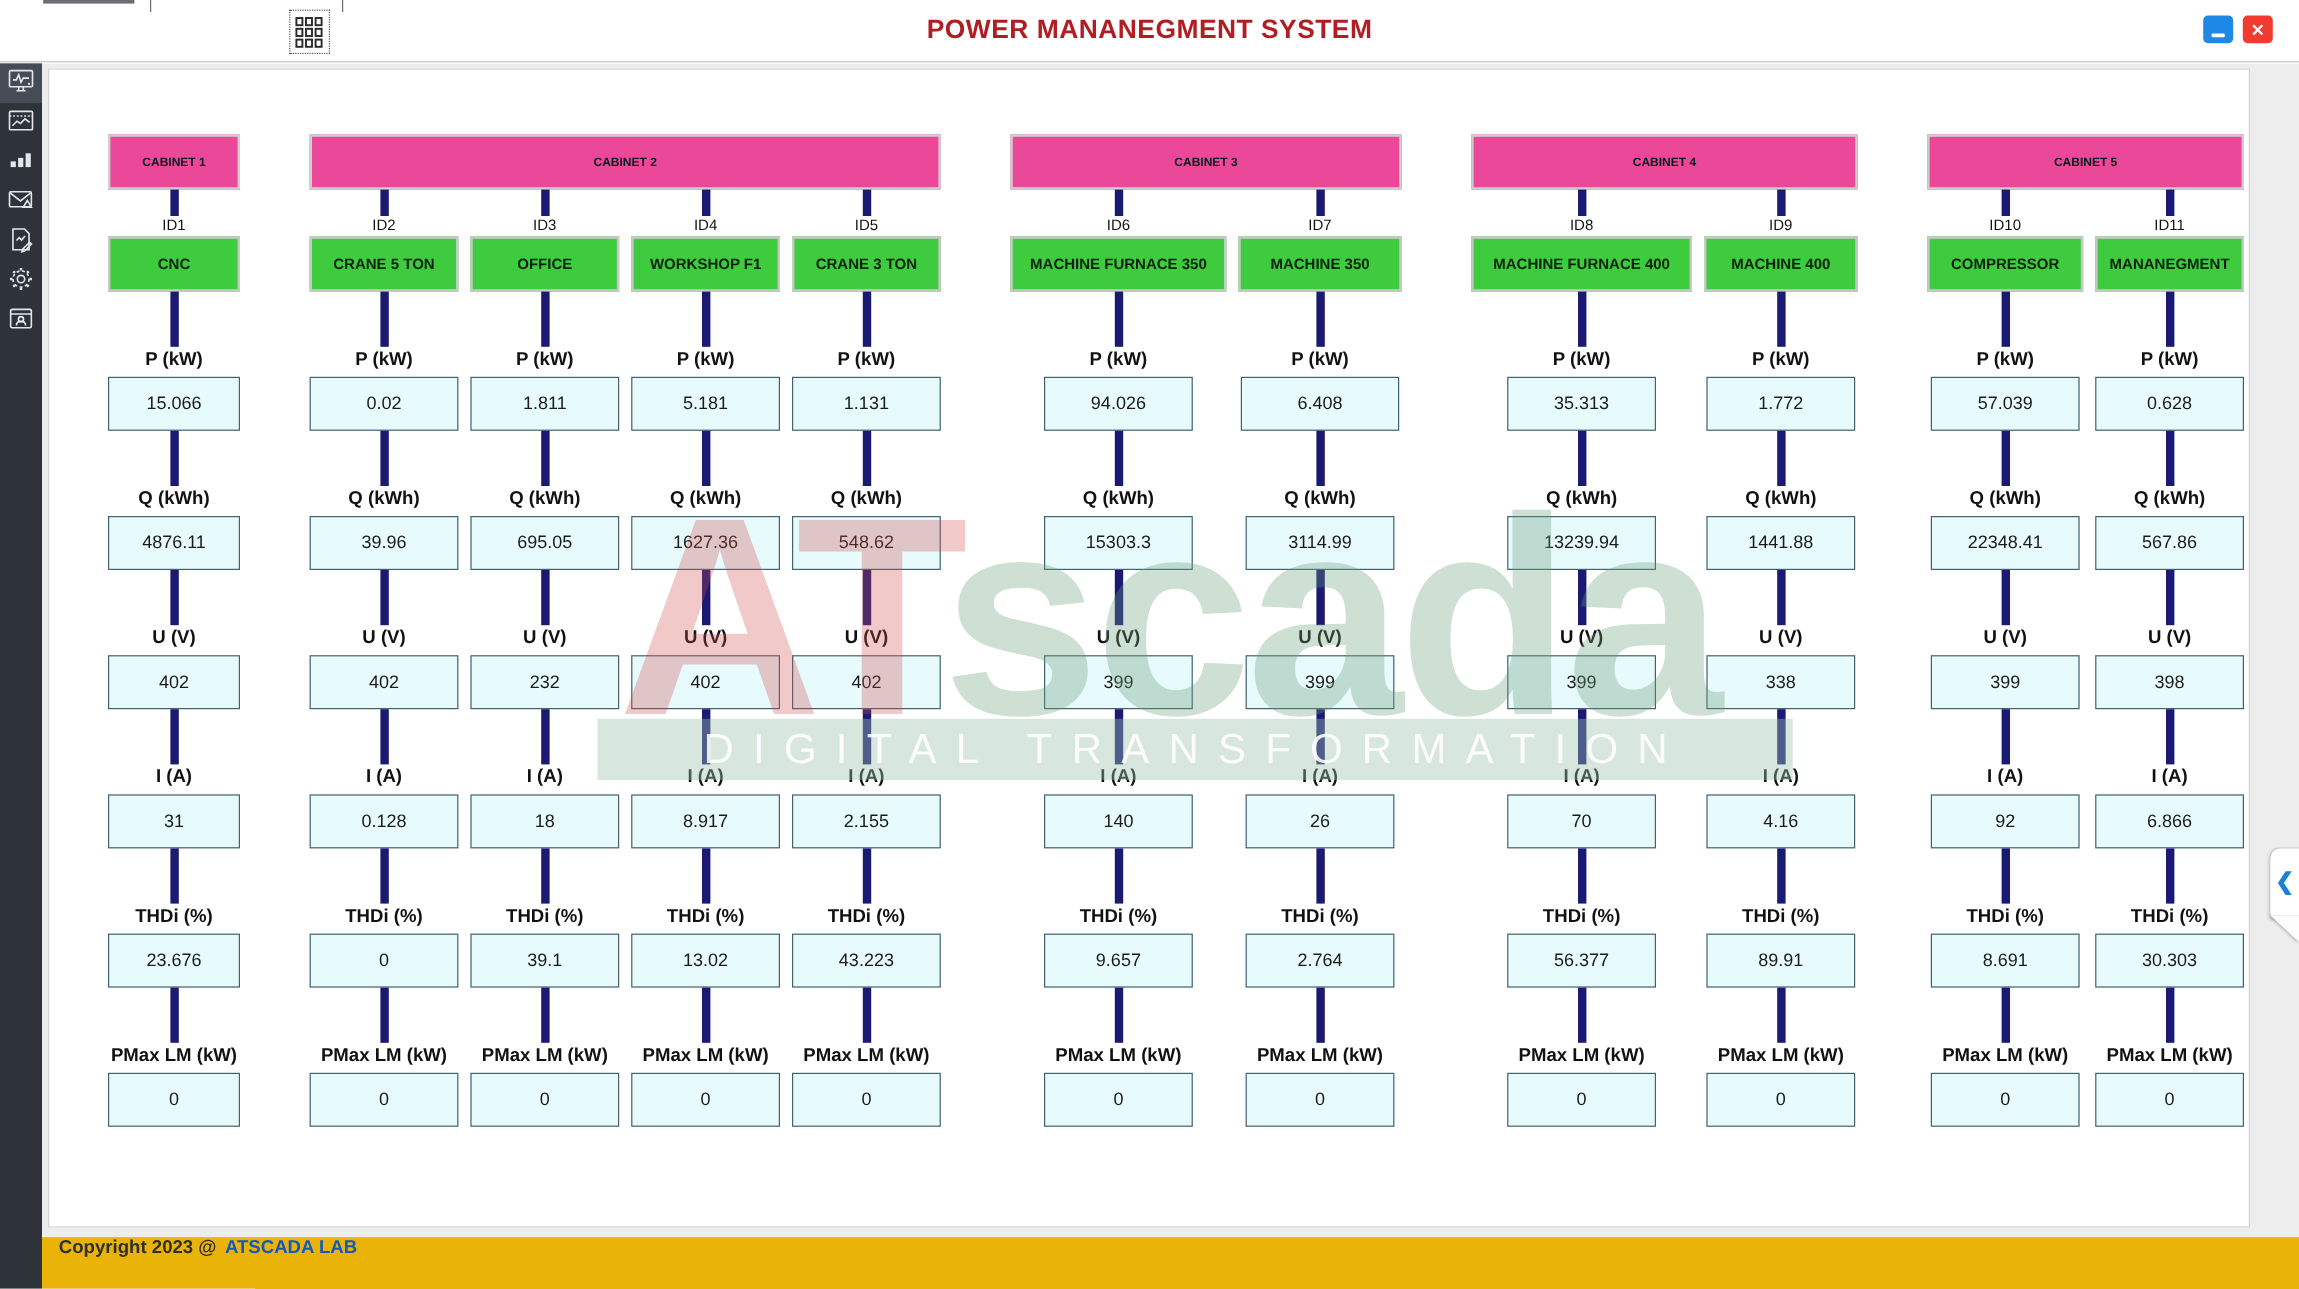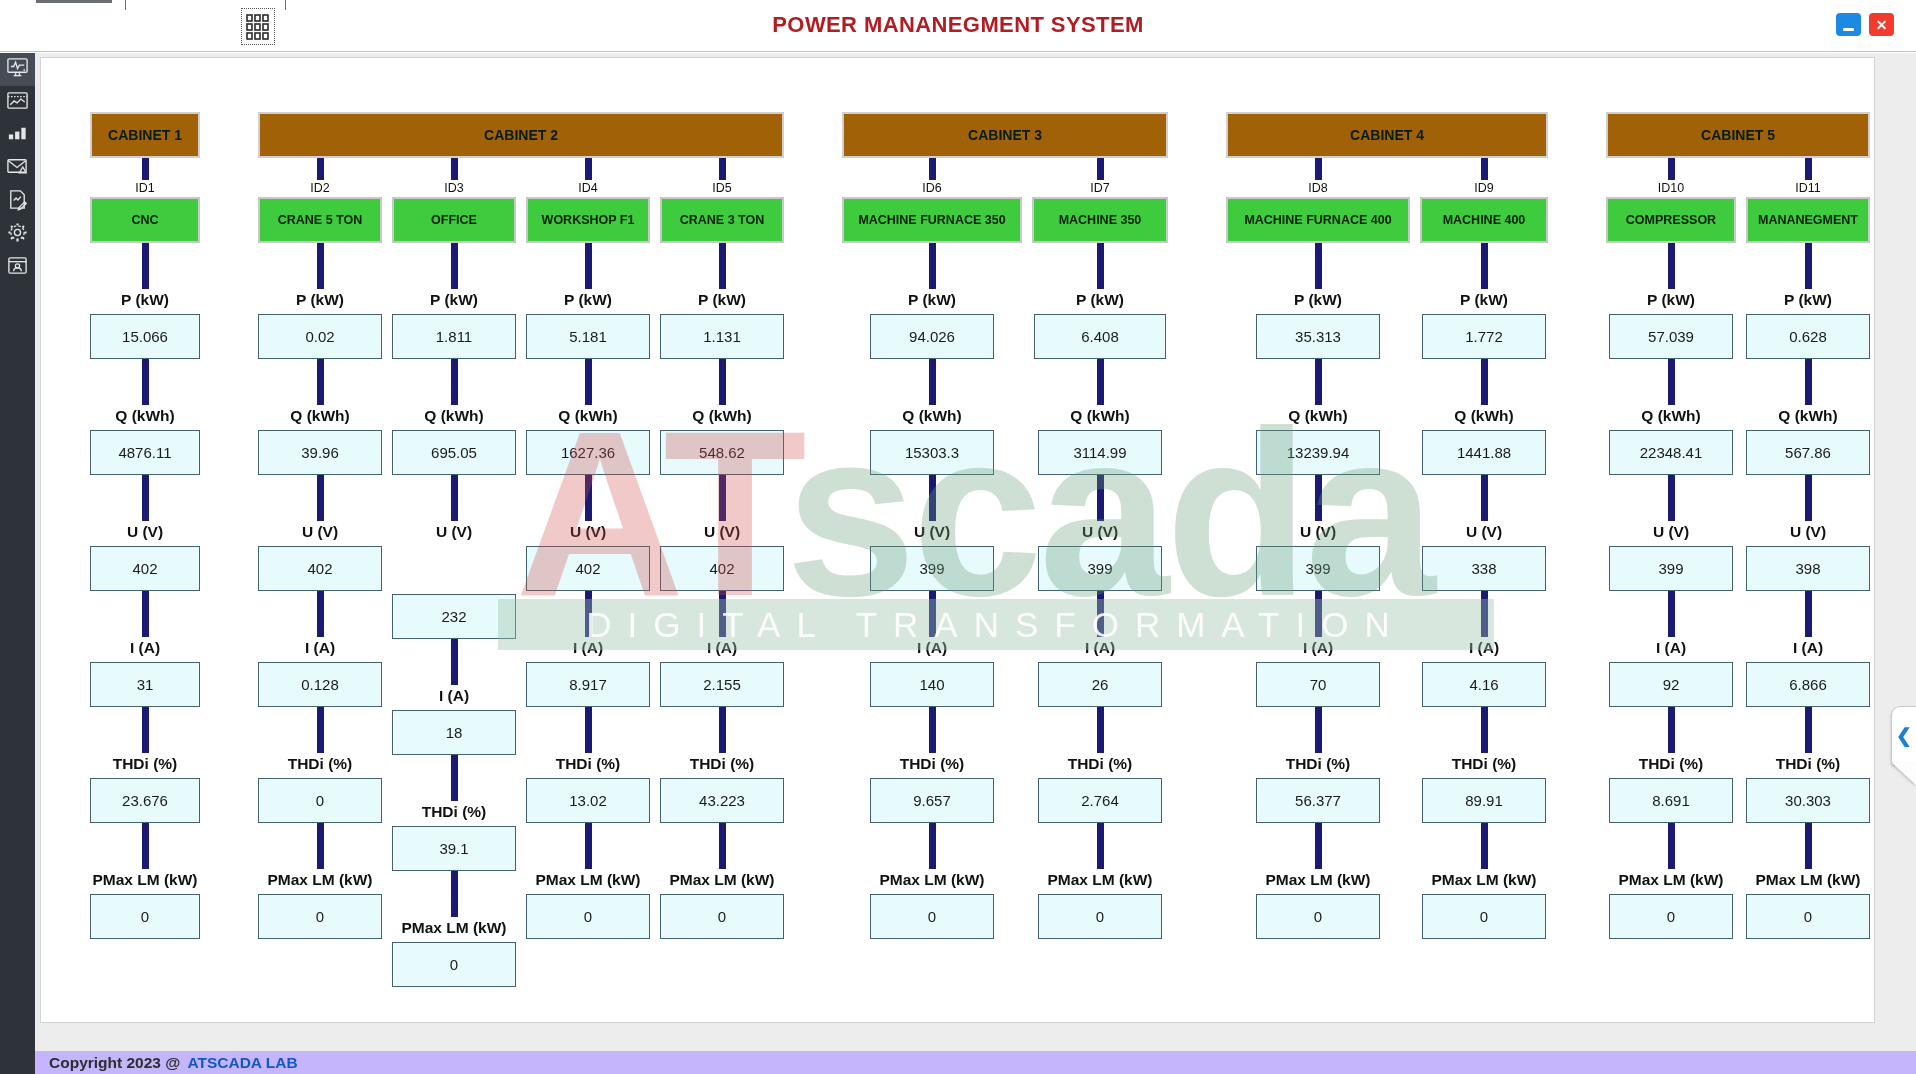--- a/index.html
+++ b/index.html
@@ -25,40 +25,40 @@
   .side-item { width:35px; height:33px; display:flex; align-items:center; justify-content:center; cursor:pointer; }
   .side-item.active { background:#454c55; }
   .side-item svg { stroke:#e3e7ea; fill:none; stroke-width:1.4; }
   .side-item svg .fill { fill:#e3e7ea; stroke:none; }
 
   
   .main-bg { position:absolute; left:35px; top:53px; right:0; bottom:0; background:#ededed; }
   .panel { position:absolute; left:40px; top:57px; width:1835px; height:966px; background:#fff; border:1px solid #d4d4d4; z-index:1; }
   .cabinets { position:absolute; left:49px; top:54px; display:flex; gap:58px; align-items:flex-start; }
 
-  .cab-header { height:46px; background:#a16207; border:2px solid #cfcfcf; display:flex; align-items:center; justify-content:center; font-weight:bold; font-size:14px; color:#041c1c; }
+  .cab-header { height:46px; background:#ec4899; border:2px solid #cfcfcf; display:flex; align-items:center; justify-content:center; font-weight:bold; font-size:10px; color:#041c1c; }
   .device-row { display:flex; margin-top:0; justify-content:space-between; }
   .device-col { display:flex; flex-direction:column; align-items:center; }
   .connector { width:7px; background:#1a1a73; }
   .stub { height:22px; }
   .link { height:46px; }
   .id-label { font-size:12.5px; color:#111; height:17px; line-height:17px; }
   .device-box { width:100%; height:46px; background:#3ecb3e; border:2px solid #c8c8c8; display:flex; align-items:center; justify-content:center; font-weight:bold; font-size:12.5px; color:#062006; text-align:center; padding:0 2px; }
   .metric-label { font-weight:bold; font-size:15.5px; color:#111; height:22px; line-height:22px; white-space:nowrap; margin-bottom:3px; }
   .value-box { height:45px; background:#e7fafc; border:1px solid #44616e; display:flex; align-items:center; justify-content:center; font-size:15px; color:#1b1b1b; }
 
   
   .watermark { position:absolute; left:0; top:0; width:1916px; height:1074px; pointer-events:none; z-index:6; }
   .wm-logo { position:absolute; left:515px; top:396px; font-size:235px; font-weight:bold; line-height:1; letter-spacing:-4px; white-space:nowrap; }
   .wm-at { color:rgba(210,75,75,0.30); }
   .wm-scada { color:rgba(105,158,122,0.33); }
   .wm-band { position:absolute; left:498px; top:599px; width:996px; height:51px; background:rgba(158,196,170,0.40); color:rgba(255,255,255,0.88); font-weight:normal; font-size:35px; letter-spacing:16px; text-align:center; line-height:51px; white-space:nowrap; }
 
   
-  .footer { position:absolute; left:35px; right:0; top:1031px; bottom:0; background:#c4b5fd; z-index:2; display:flex; align-items:center; padding-left:14px; gap:7px;margin-top:20px; }
+  .footer { position:absolute; left:35px; right:0; top:1031px; bottom:0; background:#eab308; z-index:2; display:flex; align-items:flex-start; padding-left:14px; gap:7px; }
   .copyright { font-weight:bold; font-size:15.5px; color:#2e2e2e; }
   .brand-link { font-weight:bold; font-size:15.5px; color:#1059c2; cursor:pointer; }
 
   
   .expander { position:absolute; right:0; top:706px; width:25px; height:58px; background:#fff; border:1px solid #c9c9c9; border-right:none; border-radius:9px 0 0 3px; box-shadow:0 2px 3px rgba(0,0,0,.18); z-index:7; display:flex; align-items:center; justify-content:center; cursor:pointer; }
   .expander .chev { color:#1b7fd4; font-size:19px; font-weight:bold; line-height:1; }
   .expander:after { content:""; position:absolute; right:0; top:56px; width:0; height:0; border-right:24px solid #fdfdfd; border-bottom:22px solid transparent; filter:drop-shadow(-1px 1px 1px rgba(0,0,0,.2)); }
 </style>
 </head>
 <body>
@@ -225,21 +225,21 @@
             <div class="id-label">ID3</div>
             <div class="device-box">OFFICE</div>
             <div class="connector link"></div>
             <div class="metric-label">P (kW)</div>
             <div class="value-box" style="width: 124px;">1.811</div>
             <div class="connector link"></div>
             <div class="metric-label">Q (kWh)</div>
             <div class="value-box" style="width: 124px;">695.05</div>
             <div class="connector link"></div>
             <div class="metric-label">U (V)</div>
-            <div class="value-box" style="width: 124px; margin-top: 48px;">232</div>
+            <div class="value-box" style="width: 124px;">232</div>
             <div class="connector link"></div>
             <div class="metric-label">I (A)</div>
             <div class="value-box" style="width: 124px;">18</div>
             <div class="connector link"></div>
             <div class="metric-label">THDi (%)</div>
             <div class="value-box" style="width: 124px;">39.1</div>
             <div class="connector link"></div>
             <div class="metric-label">PMax LM (kW)</div>
             <div class="value-box" style="width: 124px;">0</div>
           </div>

